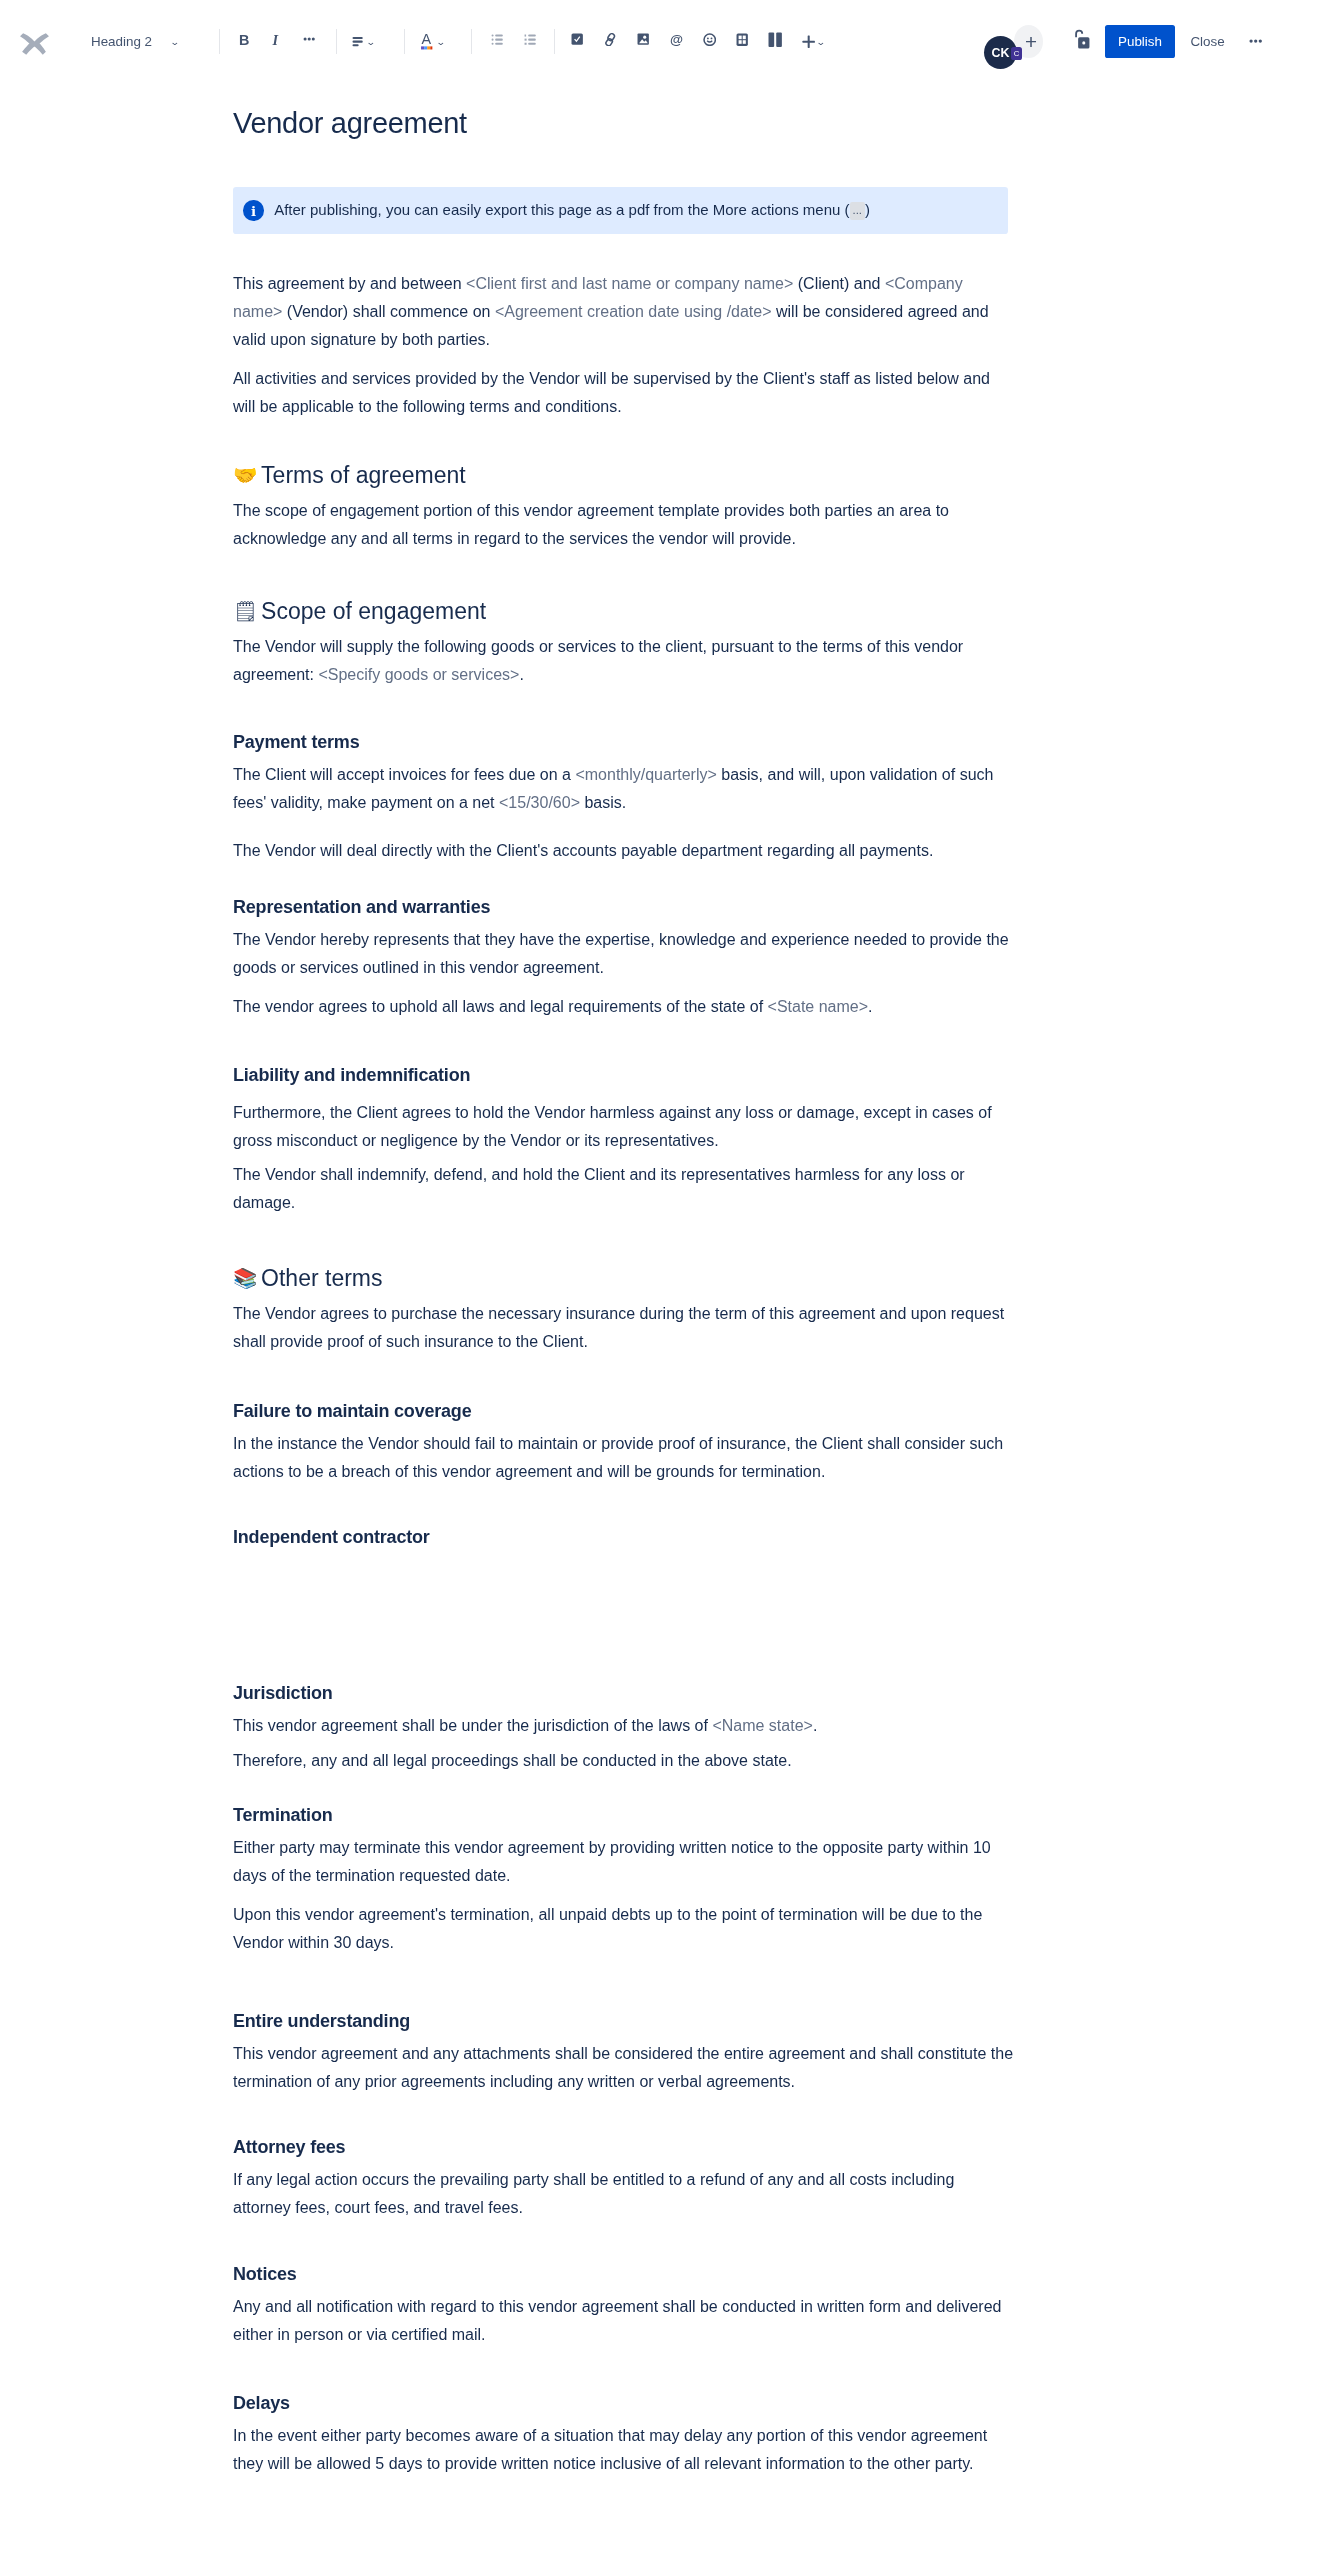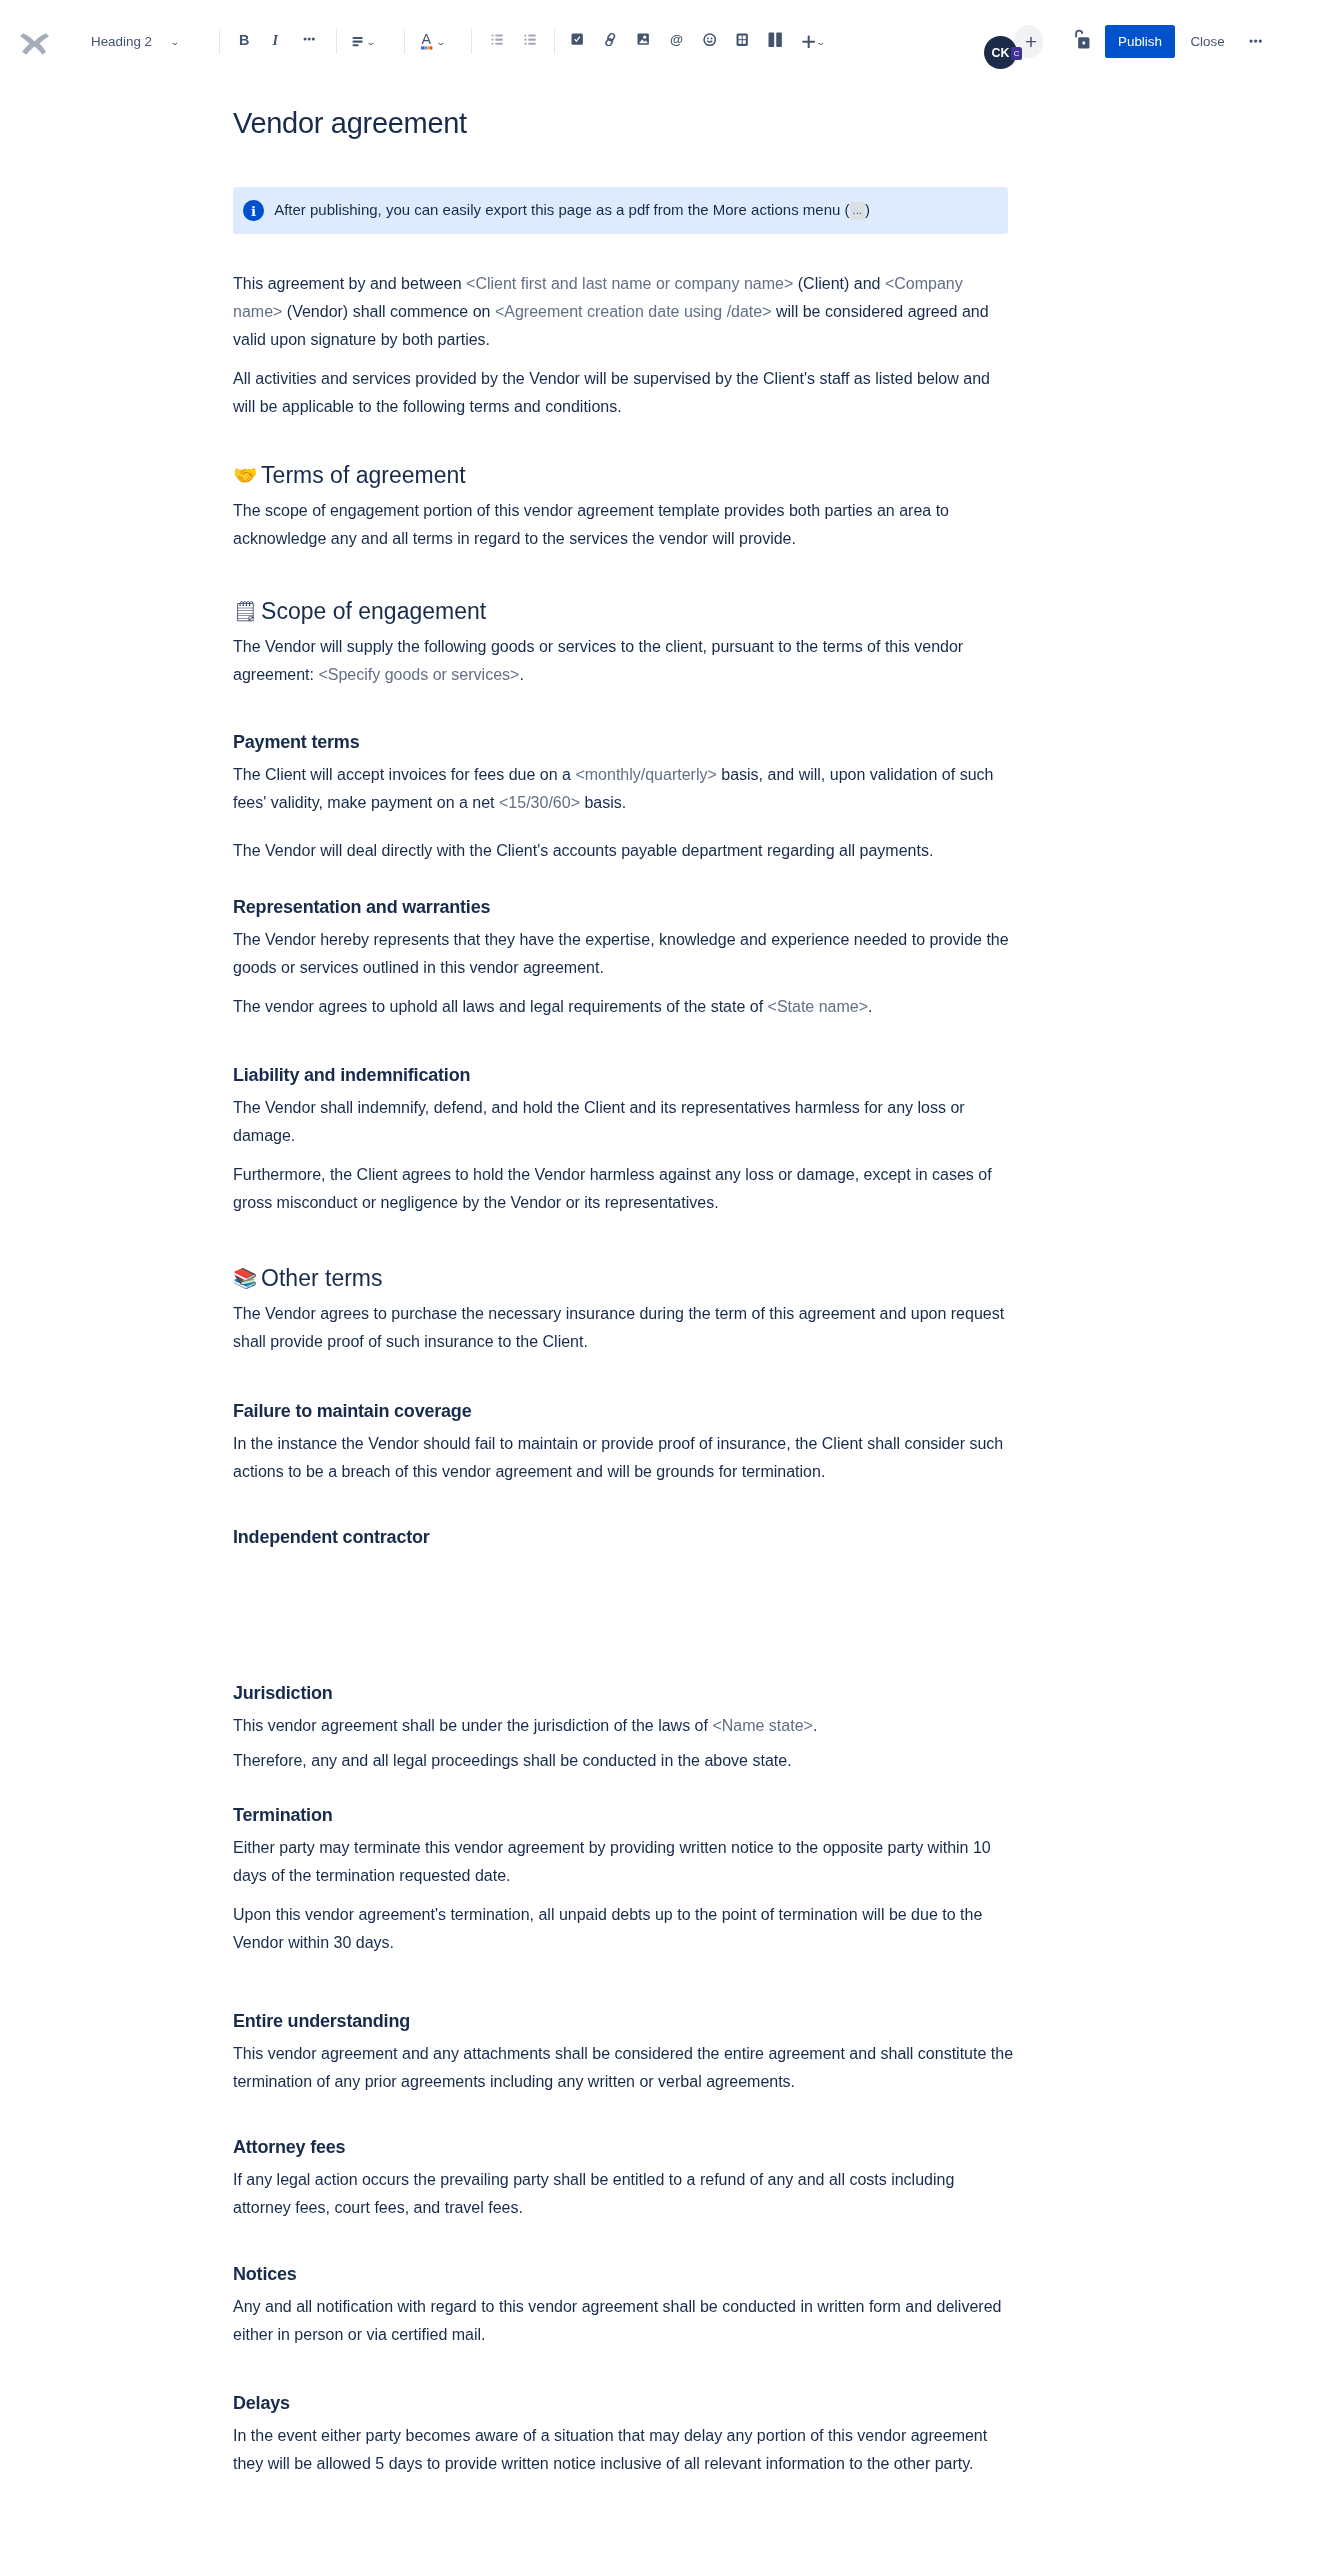--- a/index.html
+++ b/index.html
@@ -240,22 +240,22 @@
   </div>
 
   <div class="block" style="top:895px">
     <h3 class="h3">Representation and warranties</h3>
     <p class="para" style="margin-top:6.2px">The Vendor hereby represents that they have the expertise, knowledge and experience needed to provide the goods or services outlined in this vendor agreement.</p>
     <p class="para" style="margin-top:11.3px"><span>The vendor agrees to uphold all laws and legal requirements of the state of </span><span class="ph">&lt;State name&gt;</span><span>.</span></p>
   </div>
 
   <div class="block" style="top:1063px">
     <h3 class="h3">Liability and indemnification</h3>
+    <p class="para" style="margin-top:11.3px">Furthermore, the Client agrees to hold the Vendor harmless against any loss or damage, except in cases of gross misconduct or negligence by the Vendor or its representatives.</p>
     <p class="para" style="margin-top:6.2px">The Vendor shall indemnify, defend, and hold the Client and its representatives harmless for any loss or damage.</p>
-    <p class="para" style="margin-top:11.3px">Furthermore, the Client agrees to hold the Vendor harmless against any loss or damage, except in cases of gross misconduct or negligence by the Vendor or its representatives.</p>
   </div>
 
   <div class="block" style="top:1263px">
     <h2 class="h2">
         <span class="emoji">📚</span>
         <span>Other terms</span>
       </h2>
     <p class="para" style="margin-top:6.2px">The Vendor agrees to purchase the necessary insurance during the term of this agreement and upon request shall provide proof of such insurance to the Client.</p>
   </div>
 

